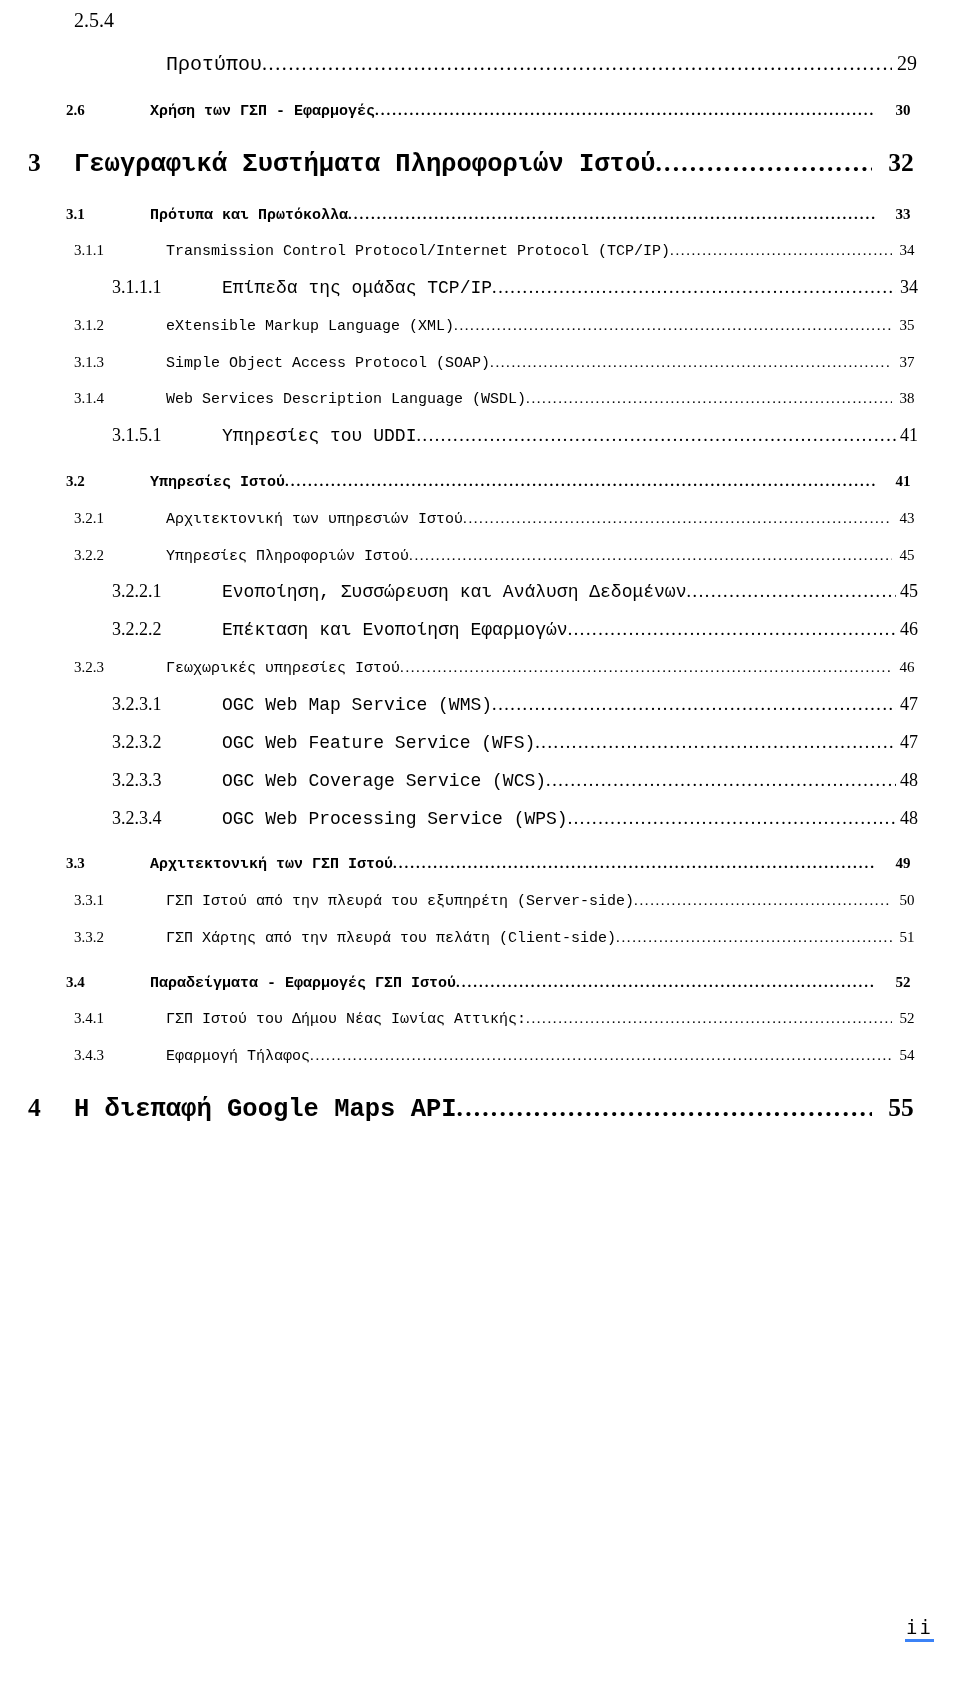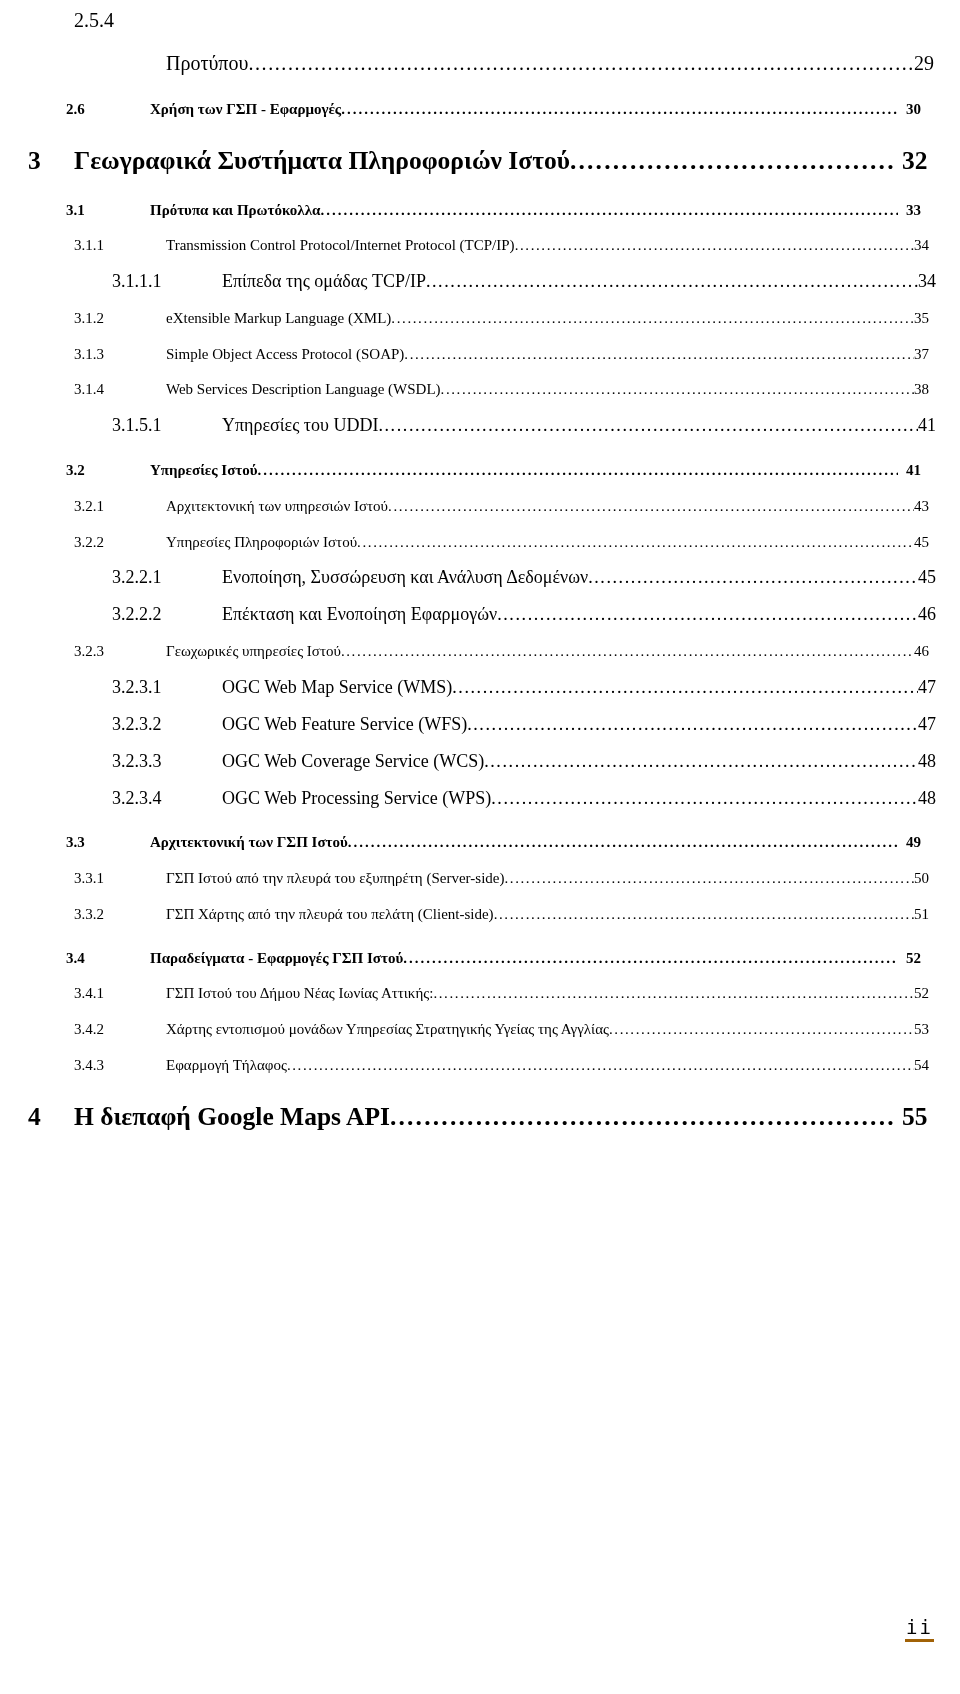--- a/index.html
+++ b/index.html
@@ -15,57 +15,58 @@
     font-family: "Liberation Serif", "DejaVu Serif", serif;
     color: #000000;
     overflow: hidden;
   }
 
   #toc-page {
     position: relative;
     width: 960px;
     height: 1648px;
     box-sizing: border-box;
-    padding: 10px 16px 0 28px;
+    padding: 10px 38px 0 28px;
   }
 
   
   .toc-entry {
     display: flex;
     align-items: baseline;
     width: 100%;
     box-sizing: border-box;
   }
 
   .toc-num {
     flex: 0 0 auto;
     white-space: nowrap;
   }
 
   .toc-title {
     flex: 0 1 auto;
     white-space: nowrap;
+    font-family: Liberation Mono, monospace;
   }
 
   .toc-leader {
     flex: 1 1 auto;
     min-width: 6px;
     overflow: hidden;
     white-space: nowrap;
     margin: 0 0 0 0;
     letter-spacing: 1.6px;
   }
   .toc-leader::after {
     content: "........................................................................................................................................................................................................";
   }
 
   .toc-page-no {
     flex: 0 0 auto;
     white-space: nowrap;
-    text-align: left;
+    text-align: center;
   }
 
   
   .lvl1 {
     font-size: 25.5px;
     font-weight: bold;
     line-height: 1.05;
     margin-top: 30px;
     margin-bottom: 0;
     padding-left: 0px;
@@ -145,21 +146,21 @@
     position: absolute;
     right: 26px;
     bottom: 6px;
     text-align: right;
   }
   #page-footer .folio {
     font-family: "DejaVu Sans Mono", "Liberation Mono", monospace;
     font-size: 19px;
     letter-spacing: 2px;
     display: inline-block;
-    border-bottom: 3px solid #a16207;
+    border-bottom: 3px solid #3b82f6;
     padding: 0 1px 2px 1px;
     line-height: 1;
   }
 </style>
 </head>
 <body>
 
 <div id="toc-page">
   <div id="toc-list">
       <div class="toc-entry-wrapped">
@@ -310,26 +311,20 @@
         <span class="toc-leader"></span>
         <span class="toc-page-no">52</span>
       </div>
       <div class="toc-entry lvl3">
         <span class="toc-num">3.4.1</span>
         <span class="toc-title">ΓΣΠ Ιστού του Δήμου Νέας Ιωνίας Αττικής:</span>
         <span class="toc-leader"></span>
         <span class="toc-page-no">52</span>
       </div>
       <div class="toc-entry lvl3">
-        <span class="toc-num">3.4.2</span>
-        <span class="toc-title">Χάρτης εντοπισμού μονάδων Υπηρεσίας Στρατηγικής Υγείας της Αγγλίας</span>
-        <span class="toc-leader"></span>
-        <span class="toc-page-no">53</span>
-      </div>
-      <div class="toc-entry lvl3">
         <span class="toc-num">3.4.3</span>
         <span class="toc-title">Εφαρμογή Τήλαφος</span>
         <span class="toc-leader"></span>
         <span class="toc-page-no">54</span>
       </div>
       <div class="toc-entry lvl1">
         <span class="toc-num">4</span>
         <span class="toc-title">Η διεπαφή Google Maps API</span>
         <span class="toc-leader"></span>
         <span class="toc-page-no">55</span>

